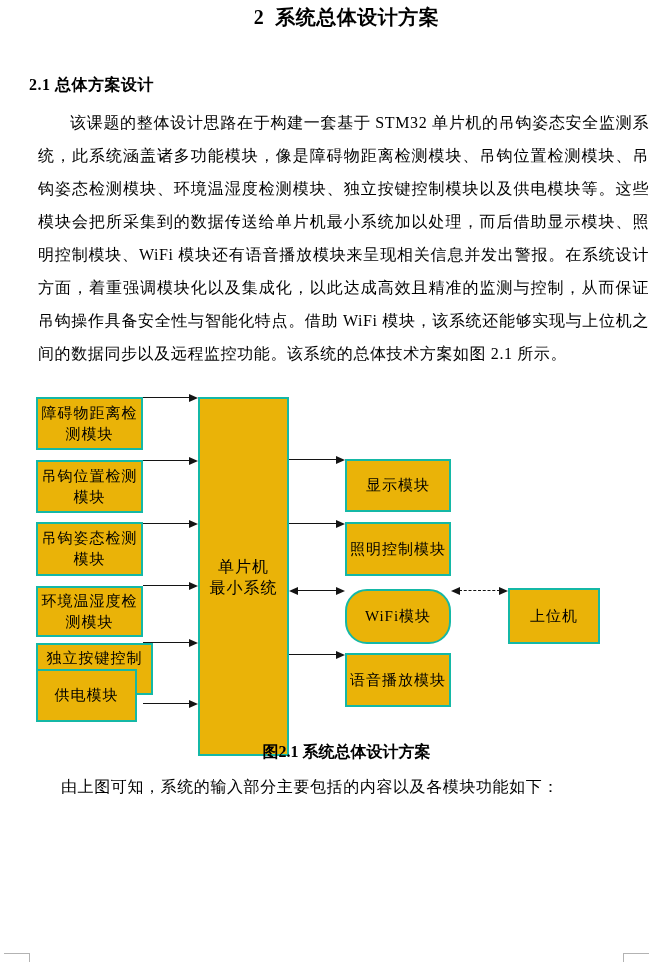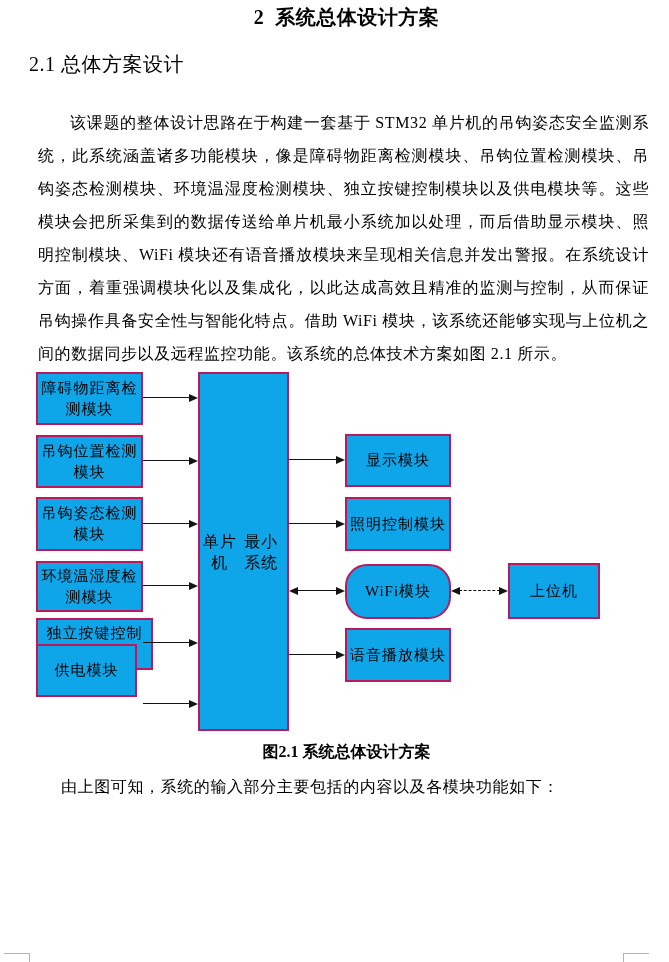--- a/index.html
+++ b/index.html
@@ -10,47 +10,48 @@
     padding-left:24px;
   }
   .page-edge { position:absolute; top:0; right:1px; width:1px; height:962px; background:#dcdcdc; }
 
   .doc-title {
     position:absolute; top:2px; left:0; right:0; text-align:center;
     font-size:20px; font-weight:bold; line-height:30px; white-space:pre-wrap;
     letter-spacing:0.5px;
   }
   .section-heading {
-    position:absolute; top:52px; left:29px;
-    font-size:20px; font-weight:normal; line-height:24px; letter-spacing:0.5px;
+    position:absolute; top:73px; left:29px;
+    font-size:16px; font-weight:bold; line-height:24px; letter-spacing:0.5px;
   }
   .body-para {
     position:absolute; left:29px; width:611px;
     font-size:16px; line-height:33px; letter-spacing:0.6px;
     text-align:justify; text-indent:2em;
   }
   #para1 { top:106px;margin-left:9px; }
   .bottom-block { position:absolute; top:770px; left:29px; width:611px;
     font-size:16px; line-height:33px; letter-spacing:0.6px; text-align:justify; }
   .bottom-block p { margin:0; text-indent:2em; }
 
   .fig-caption {
     position:absolute; top:741px; left:0; right:0; text-align:center;
     font-size:16px; font-weight:bold; line-height:22px;
   }
 
   
   .dbox {
-    position:absolute; box-sizing:border-box; background:#0ea5e9;
-    border:2px solid #be185d;
+    position:absolute; box-sizing:border-box; background:#eab308;
+    border:2px solid #14b8a6;
     display:flex; align-items:center; justify-content:center;
     text-align:center; font-size:15px; line-height:21px; letter-spacing:1px;
     padding:0 2px;
+    margin-top:25px;
   }
-  .mcu-box { flex-direction:row; font-size:16px; }
+  .mcu-box { flex-direction:column; font-size:16px; }
 
   
   .harrow { position:absolute; height:10px; }
   .harrow .ln { position:absolute; left:0; right:8px; top:4px; border-top:1.6px solid #141414; }
   .harrow.dbl .ln { left:8px; }
   .harrow.dash .ln { border-top-style:dashed; }
   .harrow .hd-r { position:absolute; right:0; top:0.5px; width:0; height:0;
     border-top:4.5px solid transparent; border-bottom:4.5px solid transparent;
     border-left:9px solid #141414; }
   .harrow .hd-l { position:absolute; left:0; top:0.5px; width:0; height:0;

